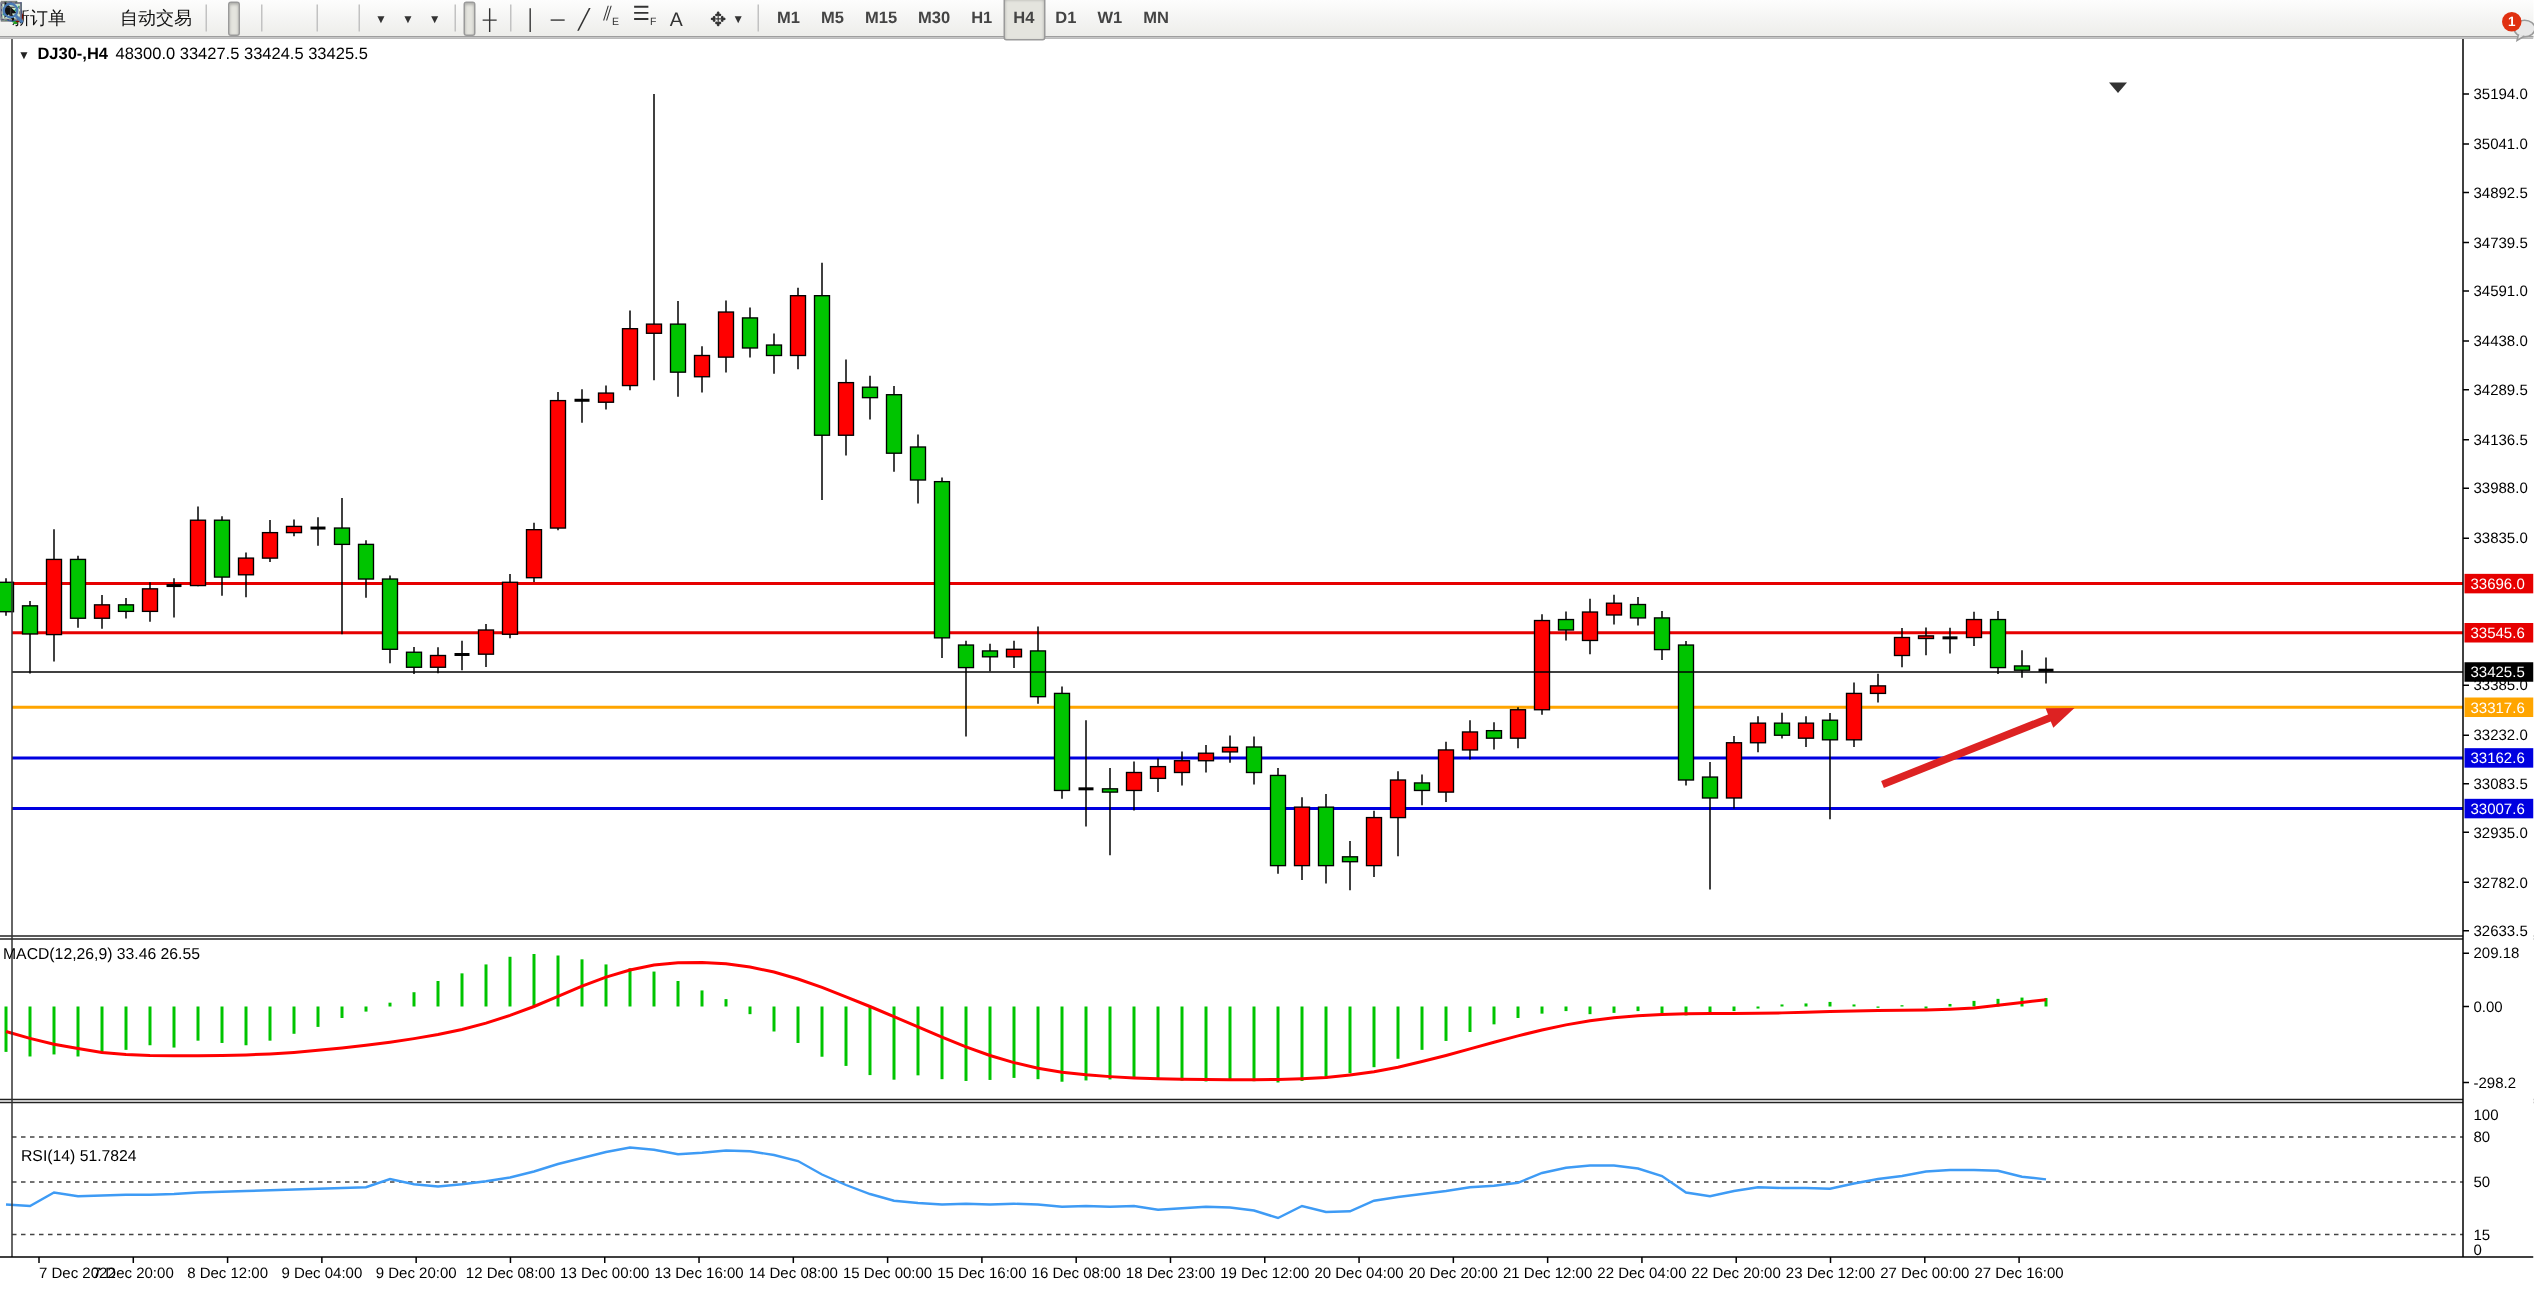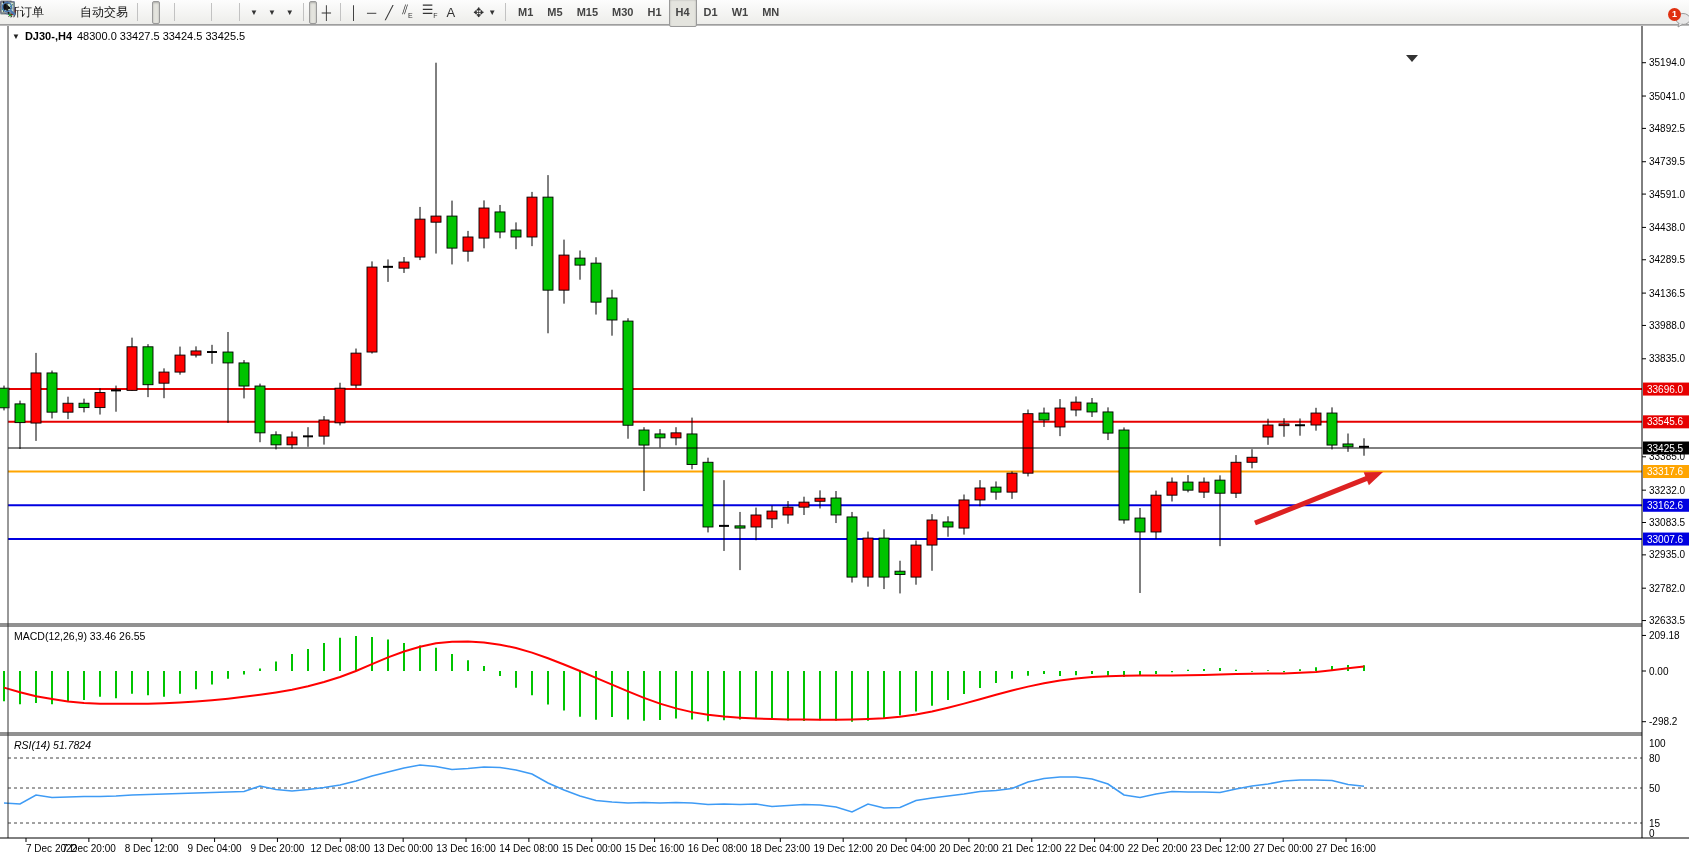--- a/index.html
+++ b/index.html
@@ -14,22 +14,22 @@
   .tficon{font-size:13px;line-height:13px;color:#333;}
   .tf{font-size:11px;font-weight:bold;color:#444;padding:3px 6px;}
   .caret{font-size:8px;color:#333;margin-left:1px;}
   #tbright{margin-left:auto;display:flex;align-items:center;gap:8px;padding-right:10px;}
   .badge{position:absolute;top:-4px;right:-6px;background:#e03010;color:#fff;border-radius:50%;
     width:13px;height:13px;font-size:9px;line-height:13px;text-align:center;font-weight:bold;}
   #chartwrap{position:absolute;left:0;top:25px;width:1689px;height:836px;background:#fff;}
   svg{position:absolute;left:0;top:0;}
   .ovl{position:absolute;z-index:3;font-size:11px;color:#000;}
   #symtitle{left:12px;top:5px;display:flex;align-items:center;gap:5px;}
-  #macdlabel{left:14px;top:605px;font-size:10.5px;}
-  #rsilabel{left:14px;top:714px;font-size:10.5px;font-style:italic;}
+  #macdlabel{left:2px;top:605px;font-size:10.5px;}
+  #rsilabel{left:14px;top:740px;font-size:10.5px;}
   .tri{font-size:8px;color:#222;}
 </style>
 </head>
 <body>
 
 <div id="toolbar">
   <div class="tbtn">
     <svg width="15" height="16">
         <rect x="1" y="1" width="10" height="13" fill="#fff" stroke="#8a8a8a"></rect>
         <line x1="3" y1="4" x2="9" y2="4" stroke="#9ab"></line>

